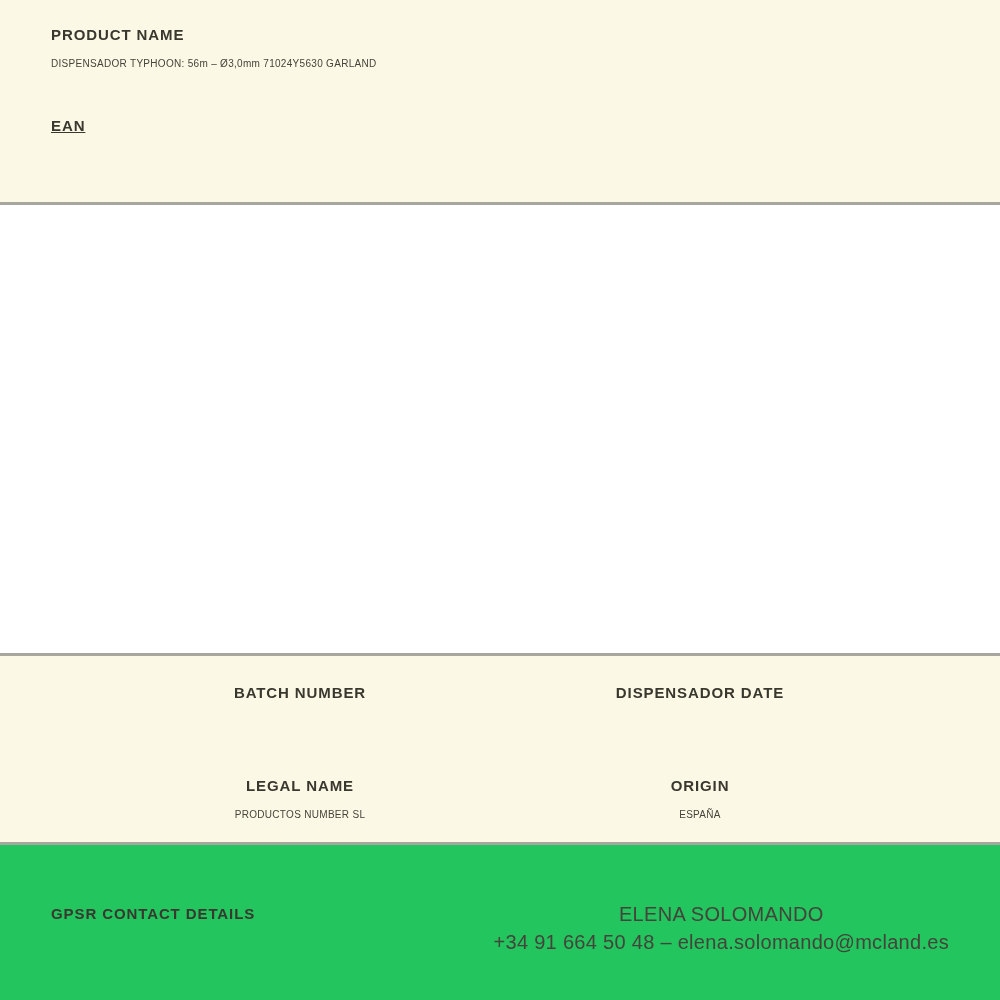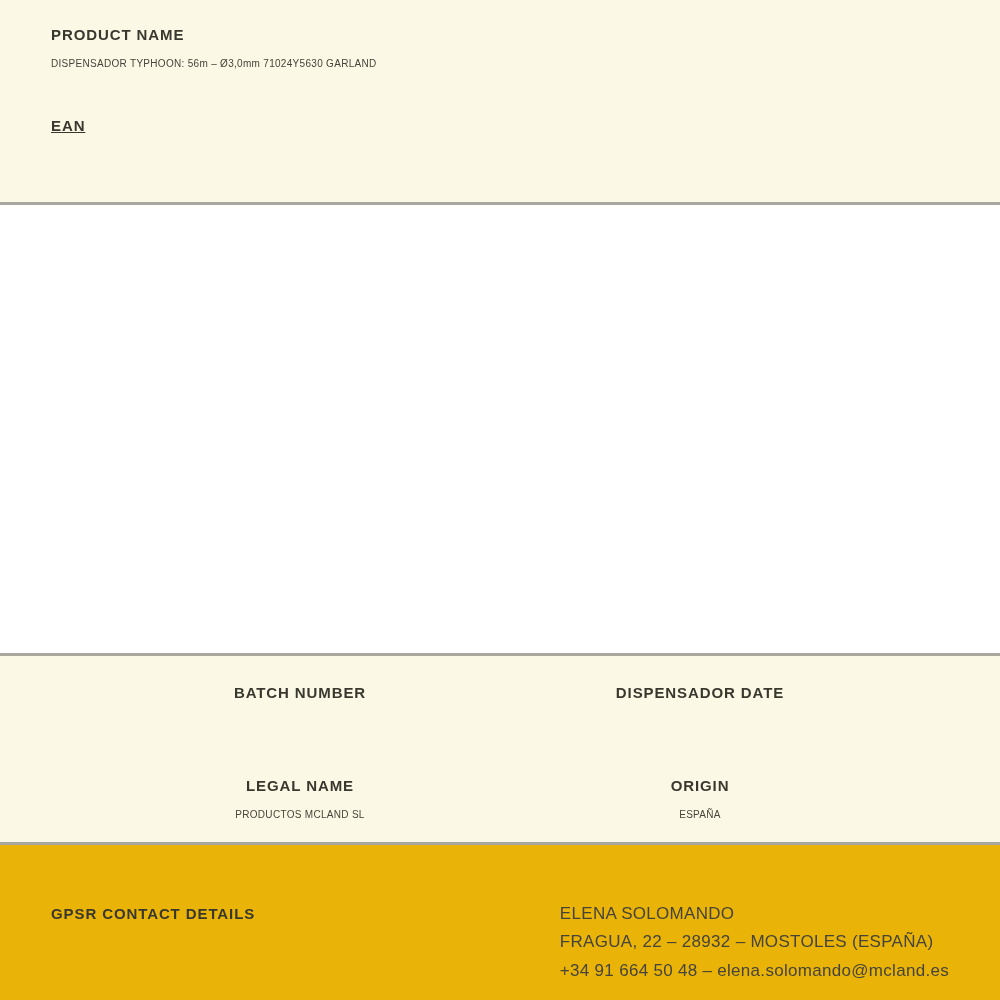--- a/index.html
+++ b/index.html
@@ -62,36 +62,36 @@
     text-align: center;
   }
   #details-grid .cell .field-value {
     margin-top: 10px;
     min-height: 20px;
   }
   
   #section-contact {
     box-sizing: border-box;
     height: 157px;
-    background: #eab308;
+    background: #22c55e;
     padding: 55px 51px 0 51px;
     display: flex;
     justify-content: space-between;
     align-items: flex-start;
   }
   #contact-title {
     font-size: 15px;
     font-weight: bold;
     letter-spacing: 0.9px;
     color: #39382e;
     line-height: 28px;
   }
   #contact-lines {
-    text-align: left;
-    font-size: 17px;
+    text-align: center;
+    font-size: 20px;
     letter-spacing: 0.3px;
     color: #45443a;
     line-height: 28.5px;
   }
 </style>
 </head>
 <body>
 
 <div id="page">
 
@@ -108,31 +108,30 @@
       <div class="cell">
         <div class="field-label">BATCH NUMBER</div>
         <div class="field-value"></div>
       </div>
       <div class="cell">
         <div class="field-label">DISPENSADOR DATE</div>
         <div class="field-value"></div>
       </div>
       <div class="cell">
         <div class="field-label">LEGAL NAME</div>
-        <div class="field-value">PRODUCTOS MCLAND SL</div>
+        <div class="field-value">PRODUCTOS NUMBER SL</div>
       </div>
       <div class="cell">
         <div class="field-label">ORIGIN</div>
         <div class="field-value">ESPAÑA</div>
       </div>
     </div>
   </div>
 
   <div id="section-contact">
     <div id="contact-title">GPSR CONTACT DETAILS</div>
     <div id="contact-lines">
       <div>ELENA SOLOMANDO</div>
-      <div>FRAGUA, 22 – 28932 – MOSTOLES (ESPAÑA)</div>
       <div>+34 91 664 50 48 – elena.solomando@mcland.es</div>
     </div>
   </div>
 
 </div>
 
 </body></html>

